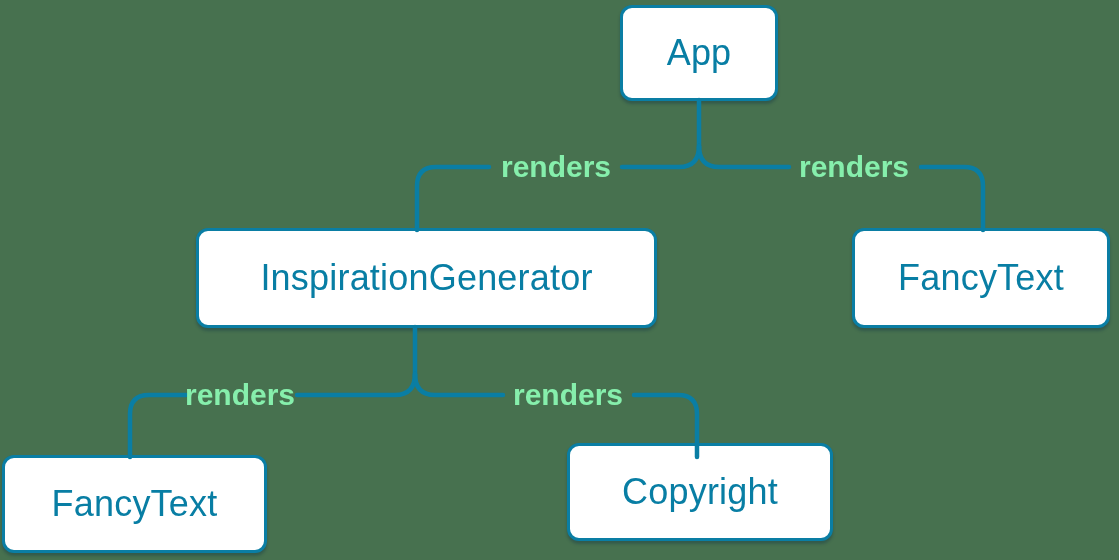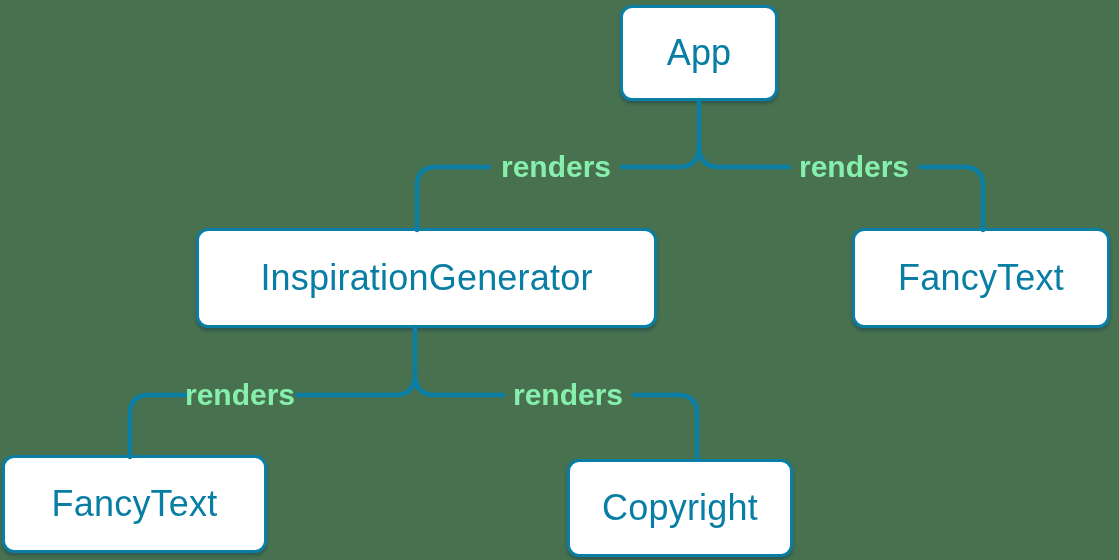--- a/index.html
+++ b/index.html
@@ -37,21 +37,21 @@
     font-weight: 500;
     letter-spacing: 0.2px;
     box-shadow: 0 3px 3px rgba(15, 48, 70, 0.35);
     z-index: 1;
     box-sizing: border-box;
   }
   #node-app            { left: 620px; top: 5px;   width: 158px; height: 96px;  }
   #node-inspiration    { left: 196px; top: 228px; width: 461px; height: 100px; }
   #node-fancy-top      { left: 852px; top: 228px; width: 258px; height: 100px; }
   #node-fancy-bottom   { left: 2px;   top: 455px; width: 265px; height: 98px;  }
-  #node-copyright      { left: 567px; top: 459px; width: 226px; height: 98px;  }
+  #node-copyright      { left: 567px; top: 443px; width: 266px; height: 98px;  }
   .edge-label {
     position: absolute;
     transform: translate(-50%, -50%);
     color: #86efac;
     font-size: 30px;
     font-weight: 600;
     white-space: nowrap;
     z-index: 3;
   }
   #edge-label-0 { left: 556px; top: 167px; }

